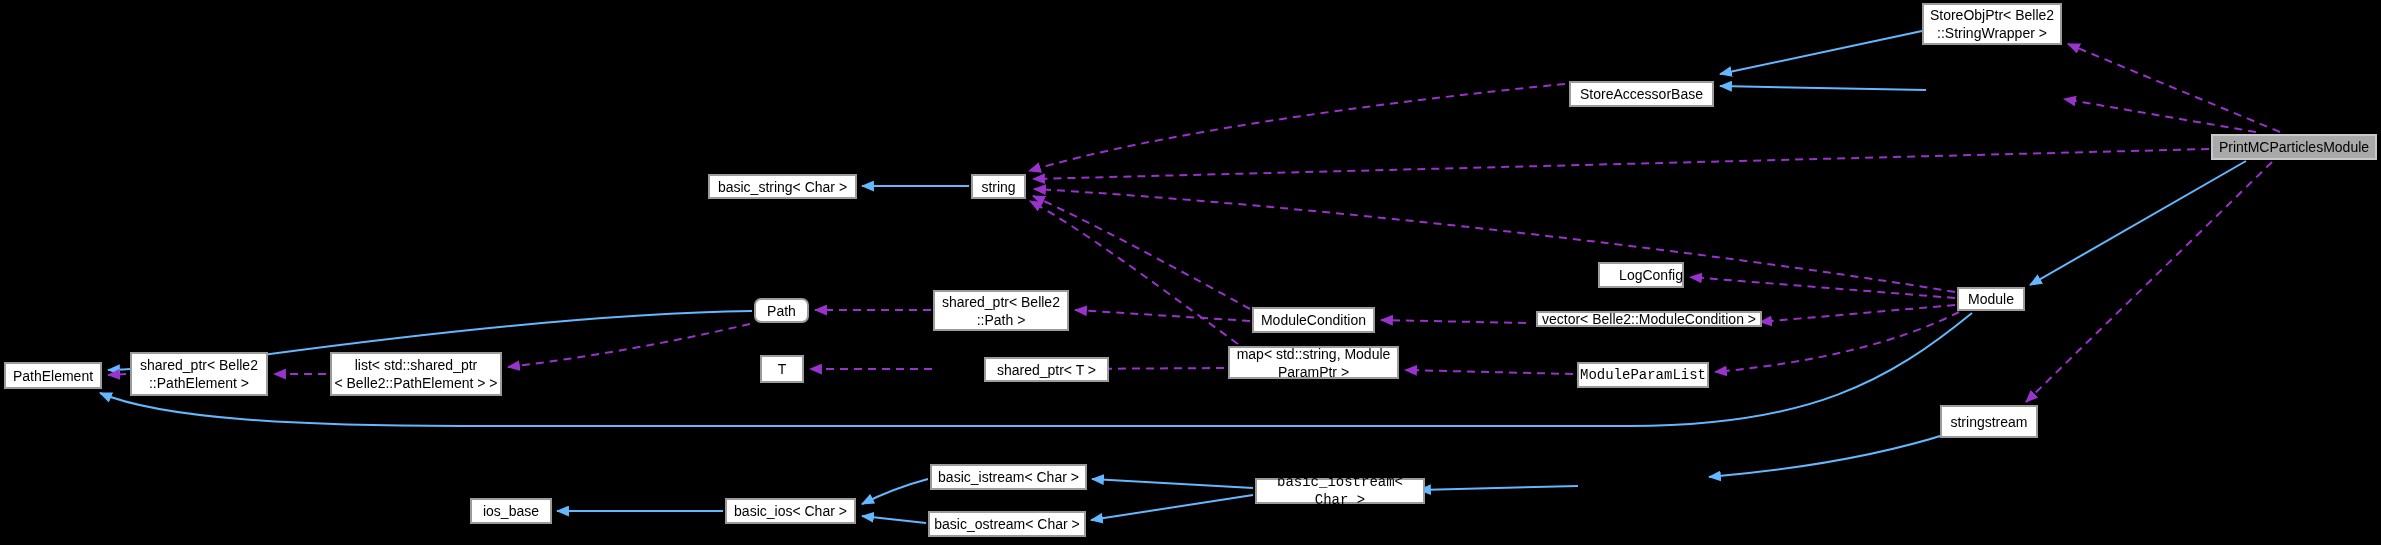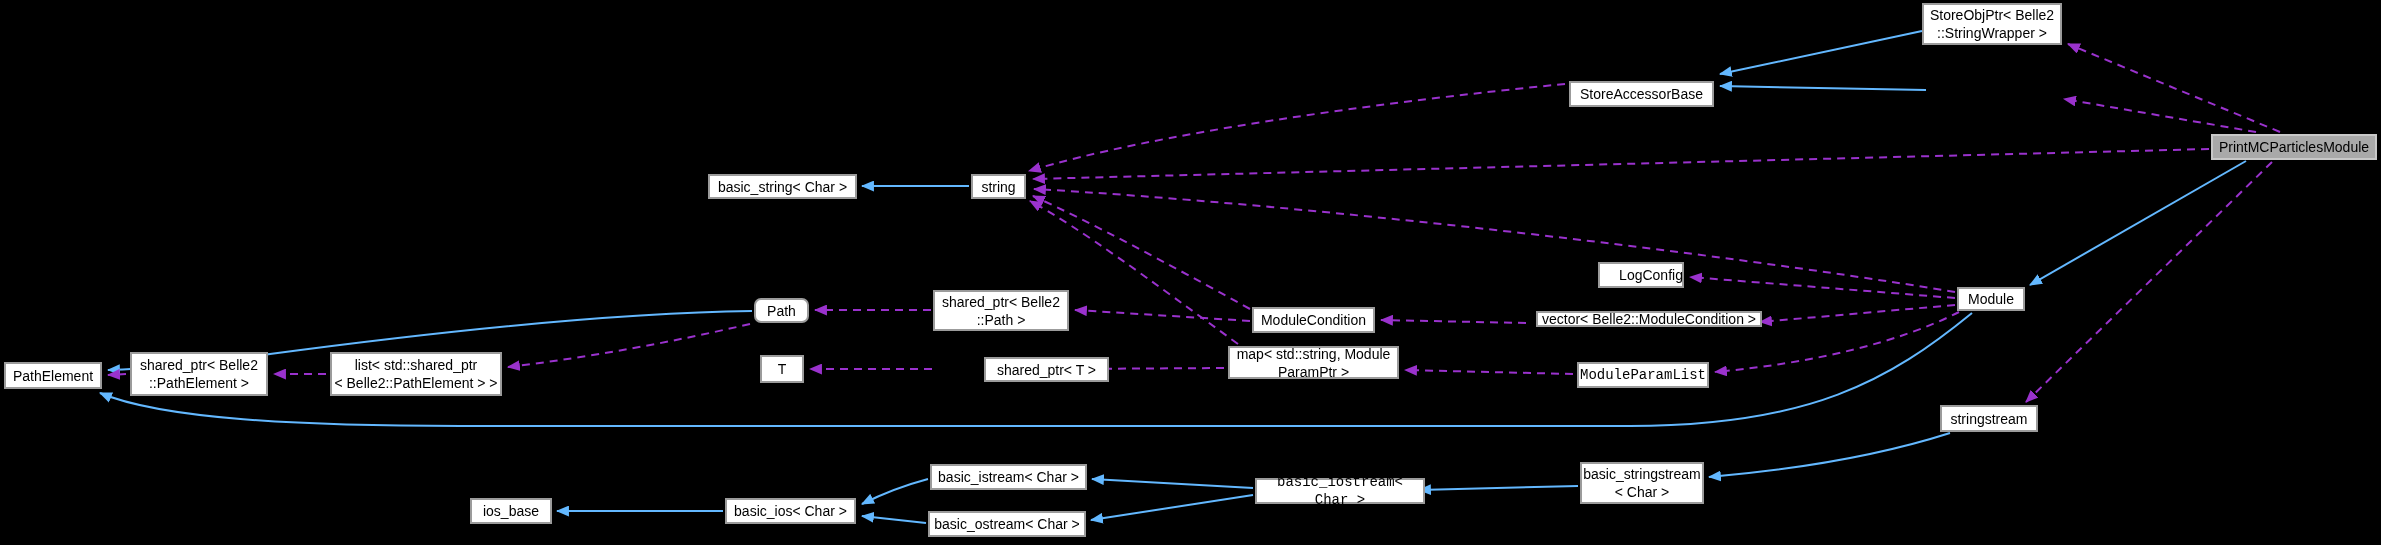--- a/index.html
+++ b/index.html
@@ -110,22 +110,20 @@
   <div class="node" style="left:4px;top:362px;width:98px;height:27px;">PathElement</div>
   <div class="node" style="left:130px;top:352px;width:138px;height:44px;">shared_ptr&lt; Belle2
 ::PathElement &gt;</div>
   <div class="node" style="left:330px;top:352px;width:172px;height:44px;">list&lt; std::shared_ptr
 &lt; Belle2::PathElement &gt; &gt;</div>
   <div class="node" style="left:760px;top:355px;width:44px;height:28px;">T</div>
   <div class="node" style="left:972px;top:357px;width:125px;height:25px;margin-left:12px;">shared_ptr&lt; T &gt;</div>
   <div class="node" style="left:1228px;top:346px;width:171px;height:33px;">map&lt; std::string, Module
 ParamPtr &gt;</div>
   <div class="node" style="left:1577px;top:362px;width:132px;height:26px;font-family:Liberation Mono, monospace;">ModuleParamList</div>
-  <div class="node" style="left:1940px;top:405px;width:98px;height:27px;">stringstream</div>
+  <div class="node" style="left:1940px;top:405px;width:98px;height:33px;">stringstream</div>
   <div class="node" style="left:470px;top:498px;width:82px;height:26px;">ios_base</div>
   <div class="node" style="left:725px;top:498px;width:131px;height:26px;">basic_ios&lt; Char &gt;</div>
   <div class="node" style="left:930px;top:464px;width:157px;height:26px;">basic_istream&lt; Char &gt;</div>
   <div class="node" style="left:928px;top:511px;width:158px;height:26px;">basic_ostream&lt; Char &gt;</div>
   <div class="node" style="left:1255px;top:478px;width:170px;height:26px;font-family:Liberation Mono, monospace;">basic_iostream&lt; Char &gt;</div>
-  <div class="node" style="left:1580px;top:462px;width:124px;height:42px;">basic_stringstream
-&lt; Char &gt;</div>
 
 </div>
 
 </body></html>

